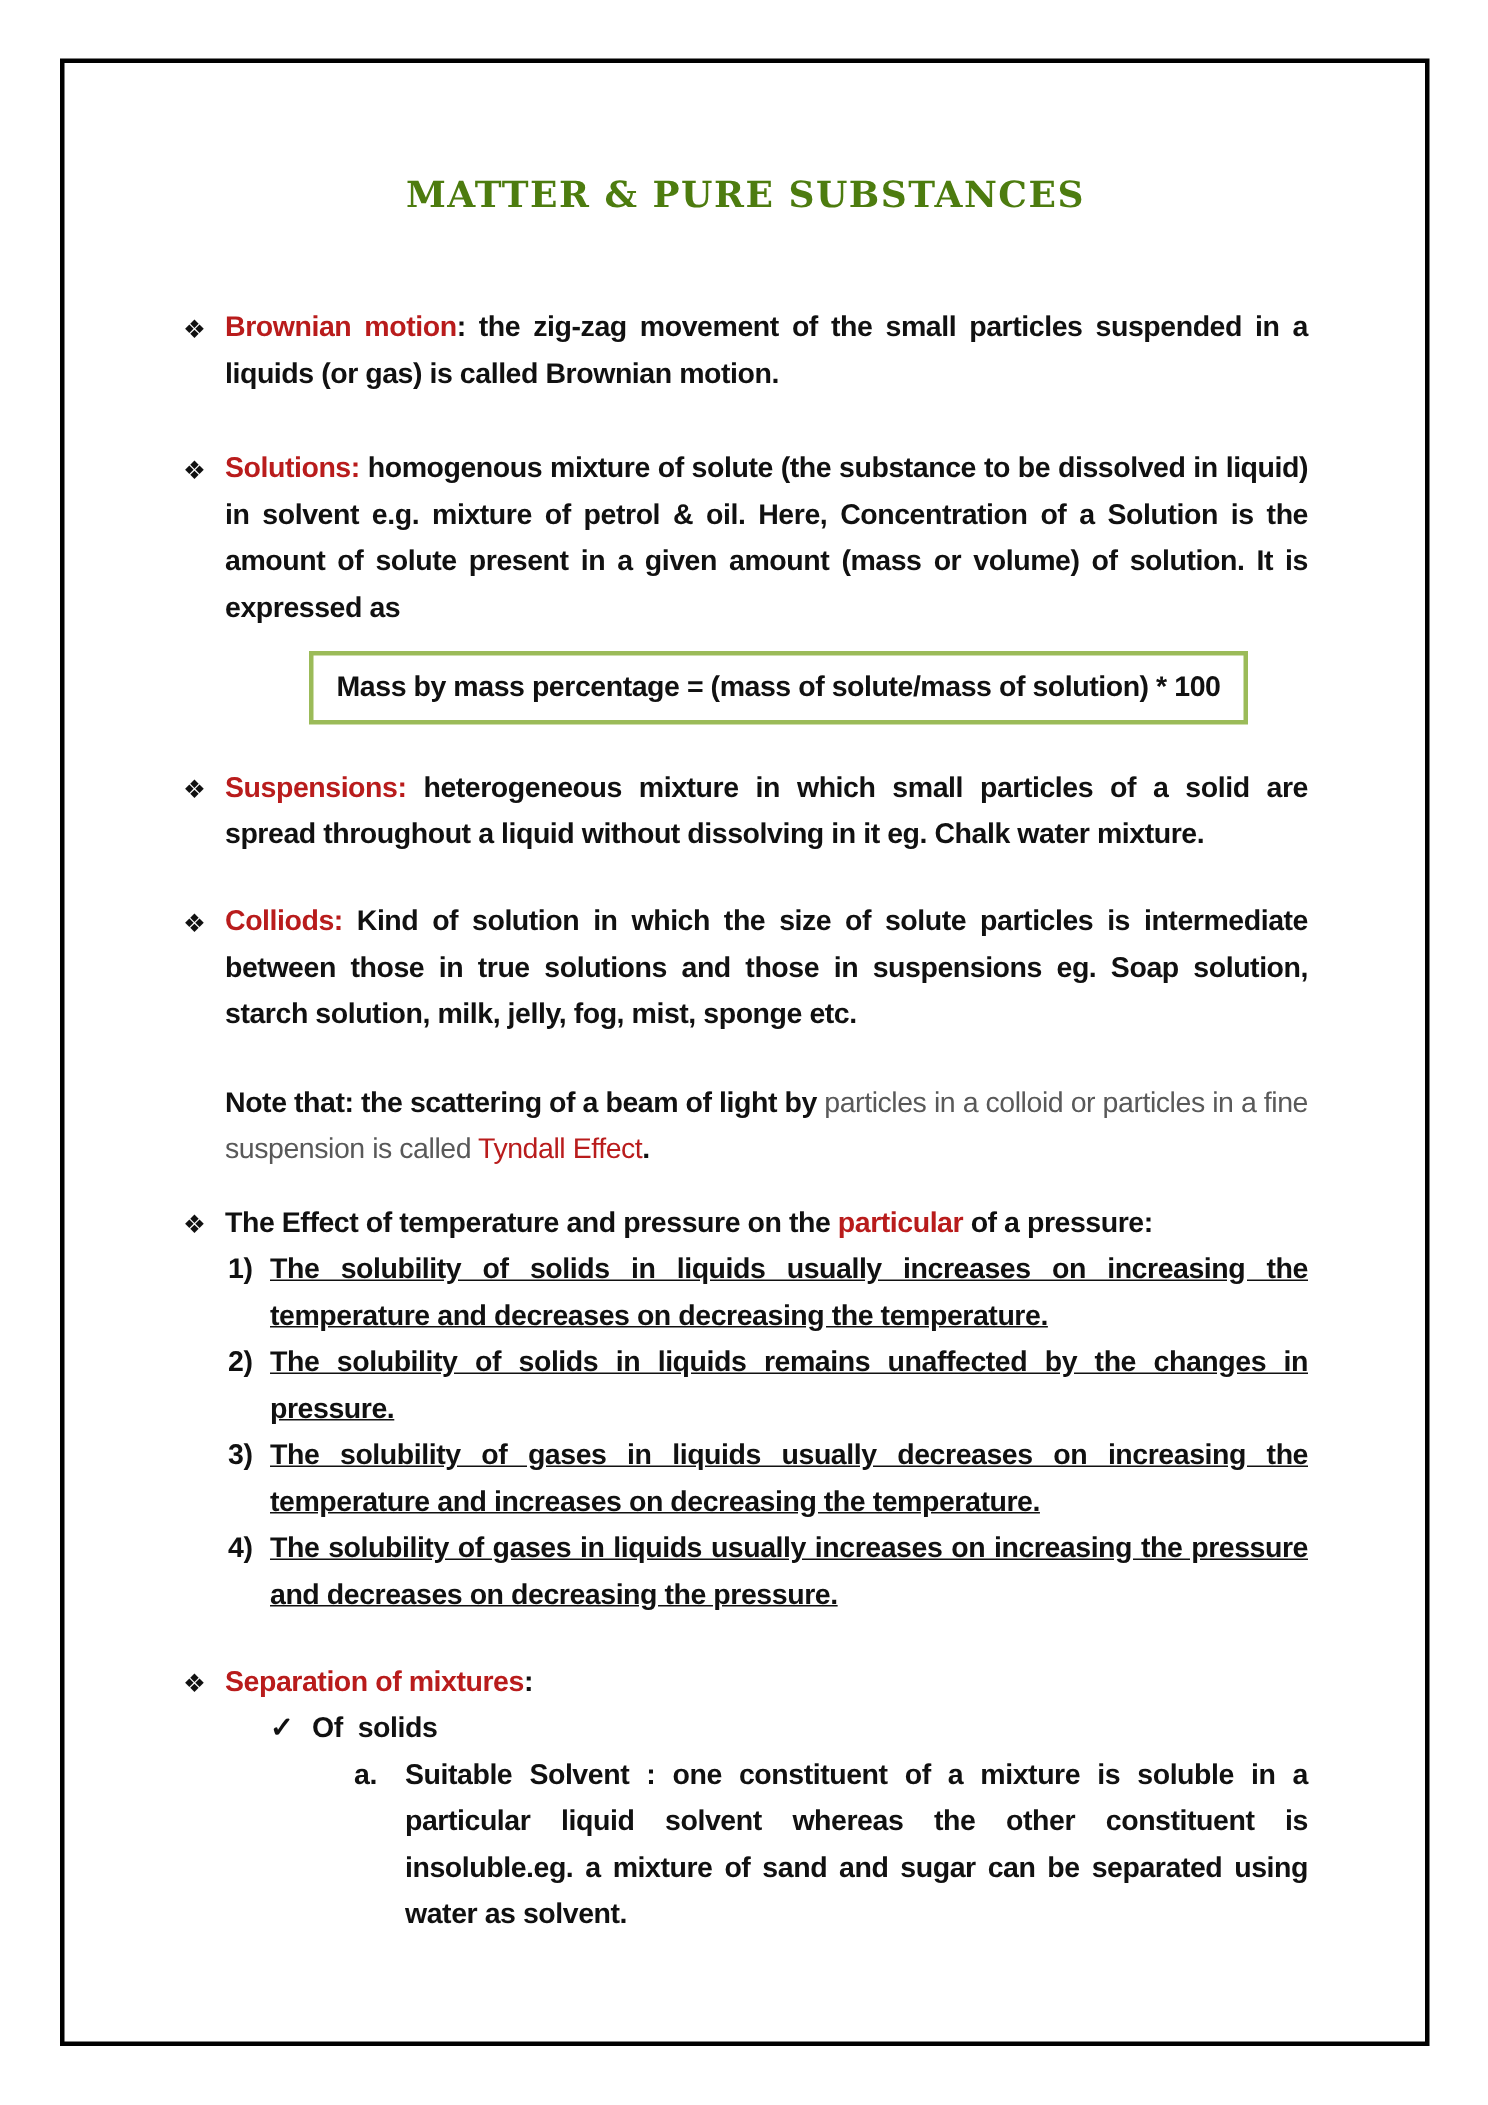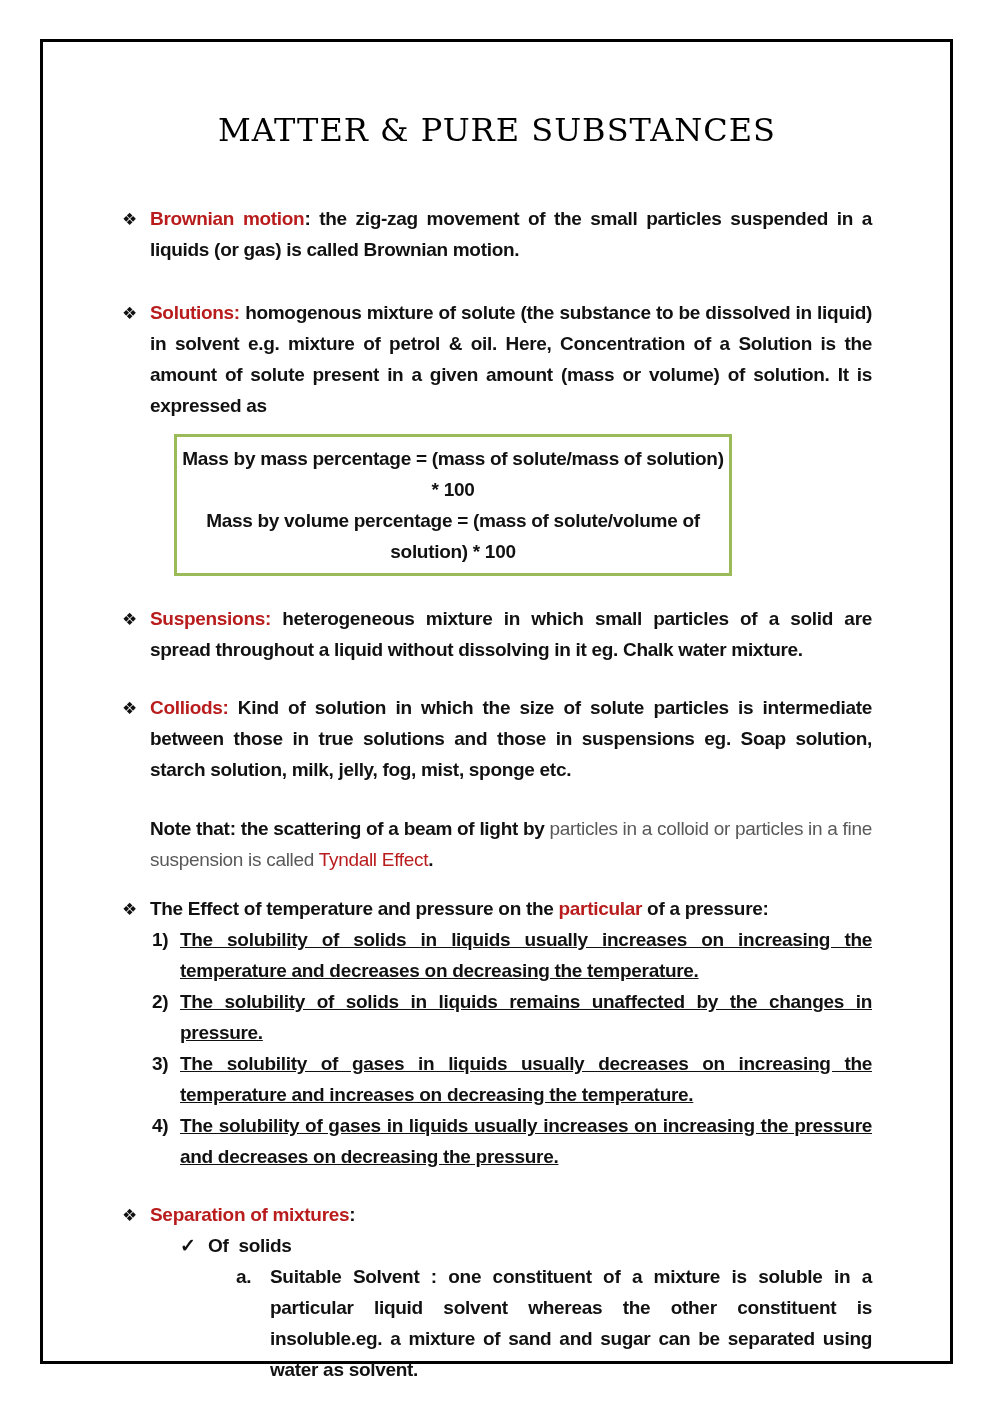--- a/index.html
+++ b/index.html
@@ -22,26 +22,26 @@
   }
   .content {
     position: absolute;
     left: 122px;
     top: 112px;
     width: 750px;
     color: #111111;
   }
   .title {
     font-family: "DejaVu Serif", serif;
-    font-weight: 400;
-    font-size: 32px;
+    font-weight: 700;
+    font-size: 24px;
     line-height: 36px;
     letter-spacing: 1px;
     text-align: center;
-    color: #000000;
+    color: #4d7c0f;
   }
   .section {
     position: relative;
     padding-left: 28px;
     font-size: 19px;
     font-weight: 700;
     line-height: 31px;
     letter-spacing: -0.3px;
   }
   .para { text-align: justify; }
@@ -50,22 +50,22 @@
     left: 0;
     top: 1px;
     font-size: 17px;
     color: #111111;
     font-weight: 400;
   }
   .red { color: #b91c1c; }
   .sec-brownian   { margin-top: 55px; }
   .sec-solutions  { margin-top: 32px; }
   .formula-box {
-    margin: 13px 0 0 52px;
-    width: 558px;
+    margin: 13px 0 0 84px;
+    width: 626px;
     border: 3px solid #9bbb59;
     padding: 6px 4px;
     text-align: center;
     font-size: 19px;
     font-weight: 700;
     line-height: 31px;
     letter-spacing: -0.3px;
     background: #ffffff;
   }
   .sec-suspensions { margin-top: 27px; }
@@ -99,21 +99,20 @@
       <p class="para"><span class="red">Brownian motion</span><span>: </span><span>the zig-zag movement of the small particles suspended in a liquids (or gas) is called Brownian motion.</span></p>
     </div>
 
     <div class="section sec-solutions">
       <span class="bullet">❖</span>
       <p class="para"><span class="red">Solutions:</span><span> homogenous mixture of solute (the substance to be dissolved in liquid) in solvent e.g. mixture of petrol &amp; oil. Here, Concentration of a Solution is the amount of solute present in a given amount (mass or volume) of solution. It is expressed as</span></p>
     </div>
 
     <div class="formula-box">
       <div>Mass by mass percentage = (mass of solute/mass of solution) * 100</div>
-      <div>Mass by volume percentage = (mass of solute/volume of solution) * 100</div>
     </div>
 
     <div class="section sec-suspensions">
       <span class="bullet">❖</span>
       <p class="para"><span class="red">Suspensions:</span><span> heterogeneous mixture in which small particles of a solid are spread throughout a liquid without dissolving in it eg. Chalk water mixture.</span></p>
     </div>
 
     <div class="section sec-colliods">
       <span class="bullet">❖</span>
       <p class="para"><span class="red">Colliods:</span><span> Kind of solution in which the size of solute particles is intermediate between those in true solutions and those in suspensions eg. Soap solution, starch solution, milk, jelly, fog, mist, sponge etc.</span></p>

